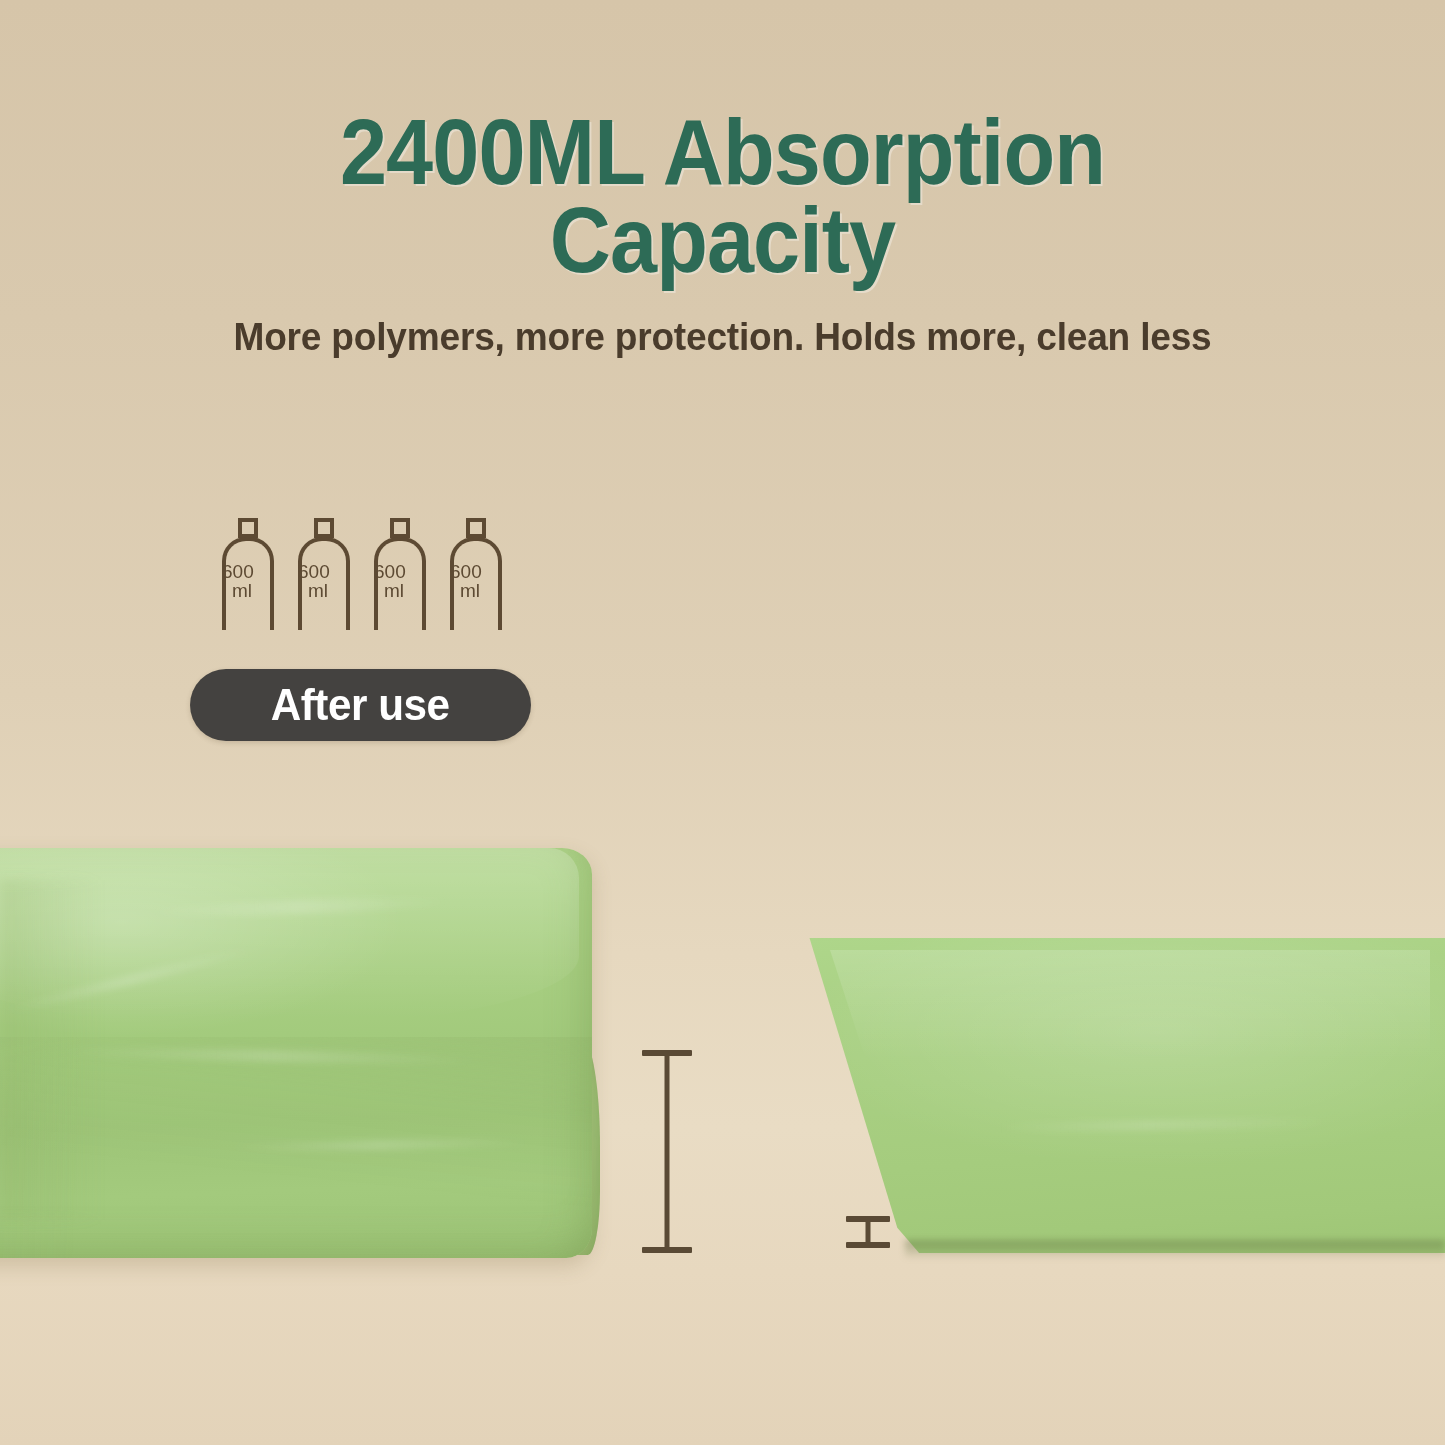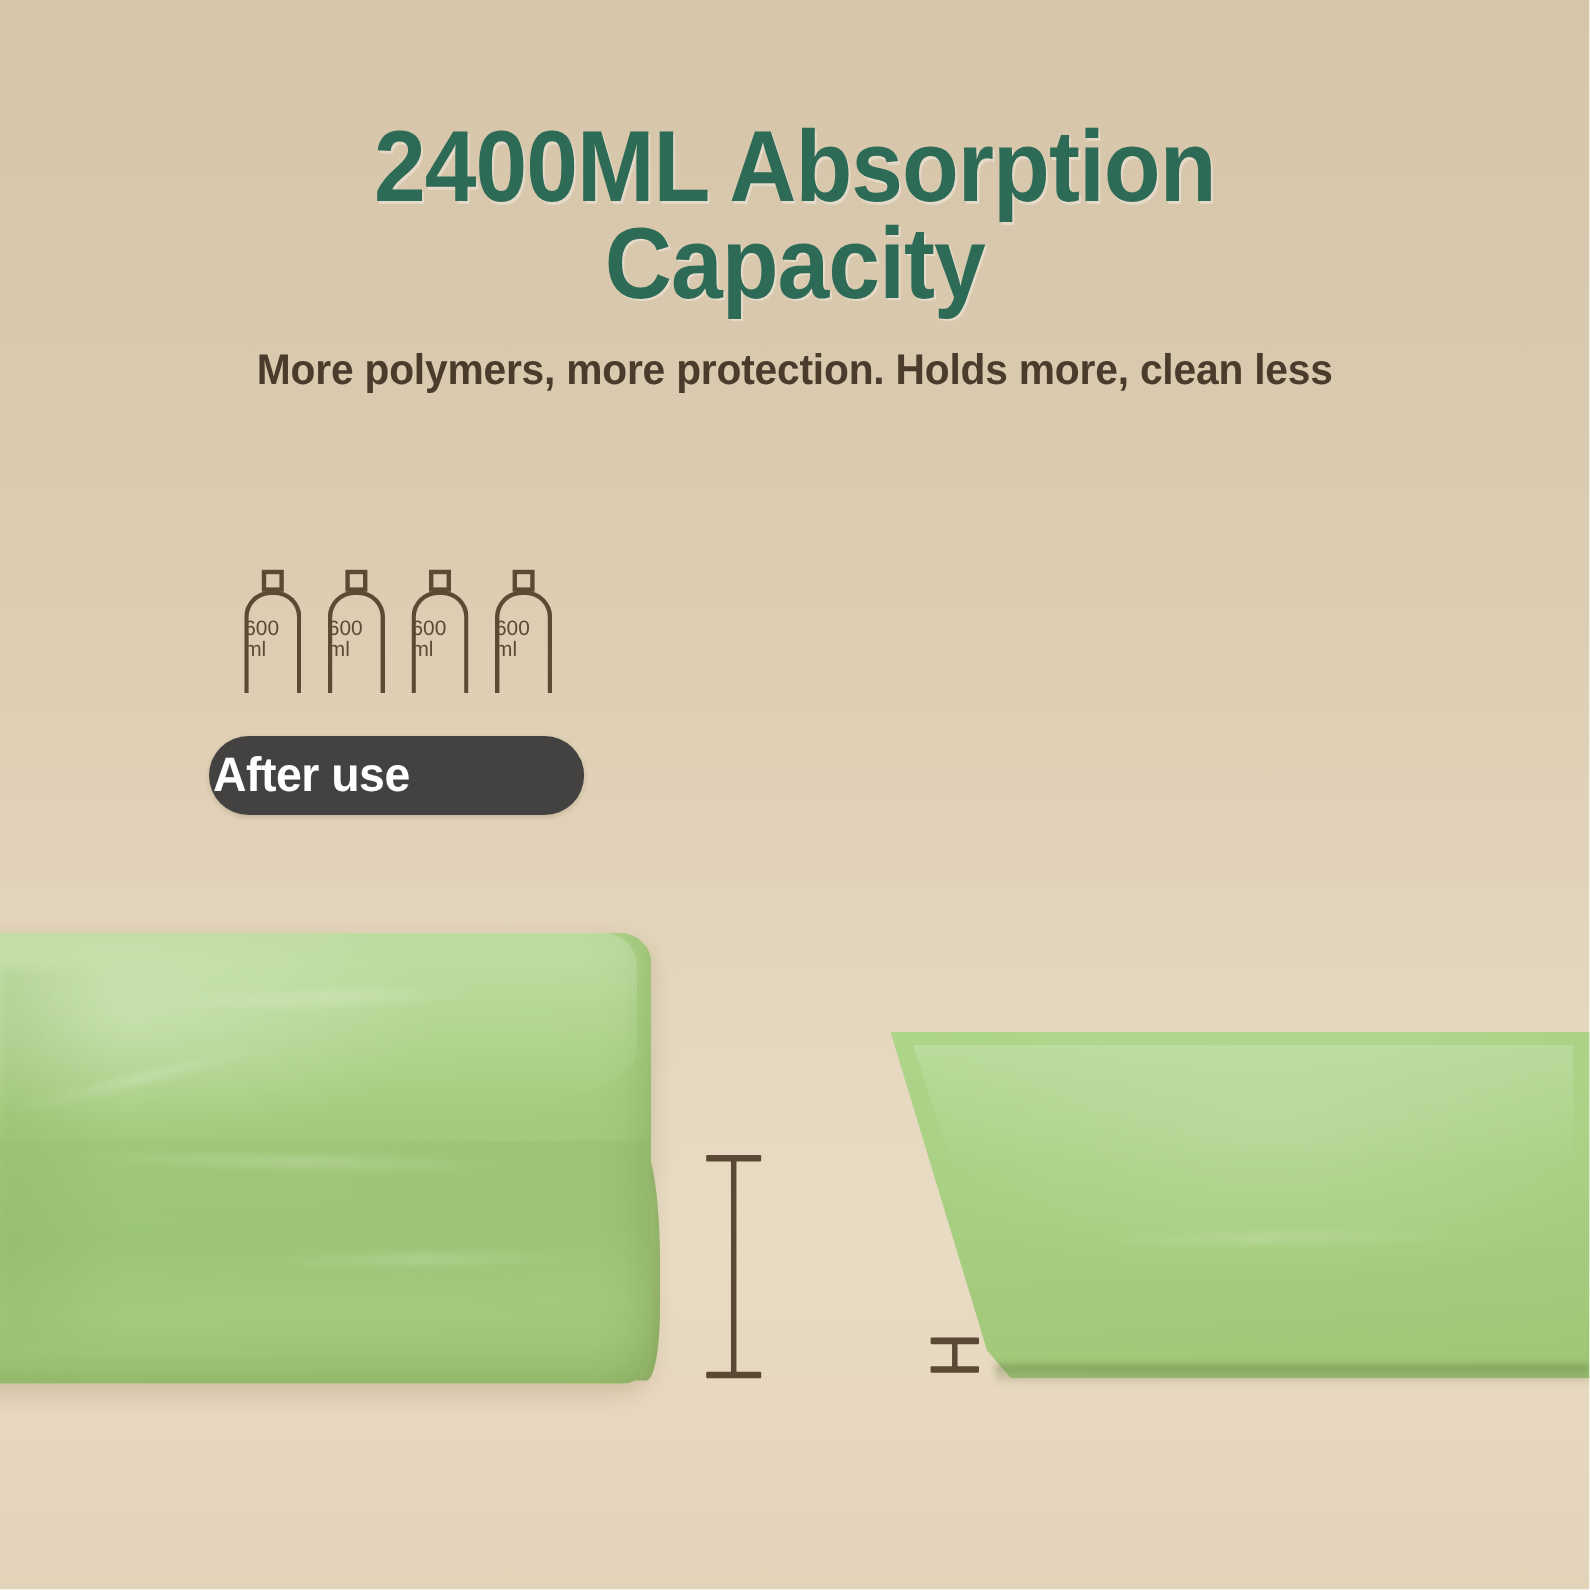--- a/index.html
+++ b/index.html
@@ -97,37 +97,38 @@
     border: 4px solid #5d4a33;
     border-bottom: none;
     border-radius: 24px 24px 0 0;
     background: transparent;
   }
   .bottle-label {
     position: absolute;
     left: 0;
     top: 44px;
     width: 30px;
-    text-align: left;
+    text-align: right;
     color: #5d4a33;
     font-family: "Liberation Sans", sans-serif;
     font-size: 19px;
     line-height: 1.02;
     font-weight: normal;
   }
   .bottle-label .vol { display: block; }
   .bottle-label .unit { display: block; }
 
   
   .pill {
     position: absolute;
     height: 72px;
     border-radius: 36px;
     display: flex;
     align-items: center;
+    justify-content: center;
     color: #ffffff;
     font-family: "Liberation Sans", sans-serif;
     font-weight: bold;
     font-size: 44px;
     letter-spacing: -0.5px;
     white-space: nowrap;
     box-shadow: 0 2px 5px rgba(80,60,35,0.18);
   }
   .pill span { transform: scaleX(0.96); display: inline-block; }
   #pill-after {

